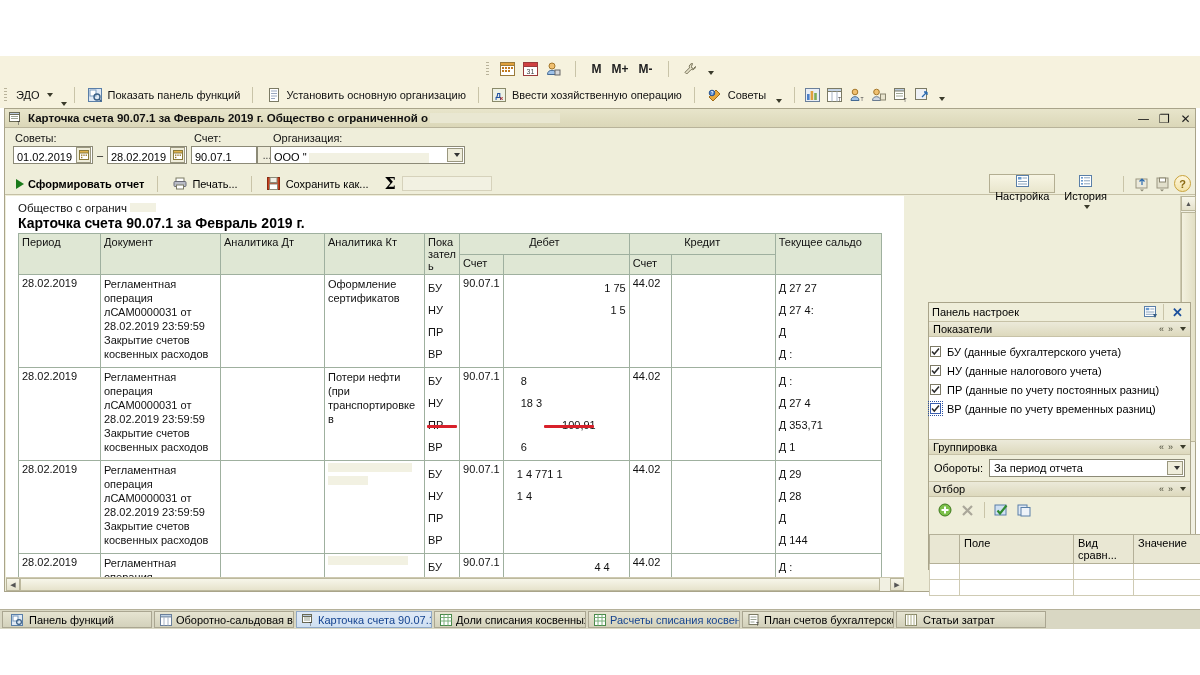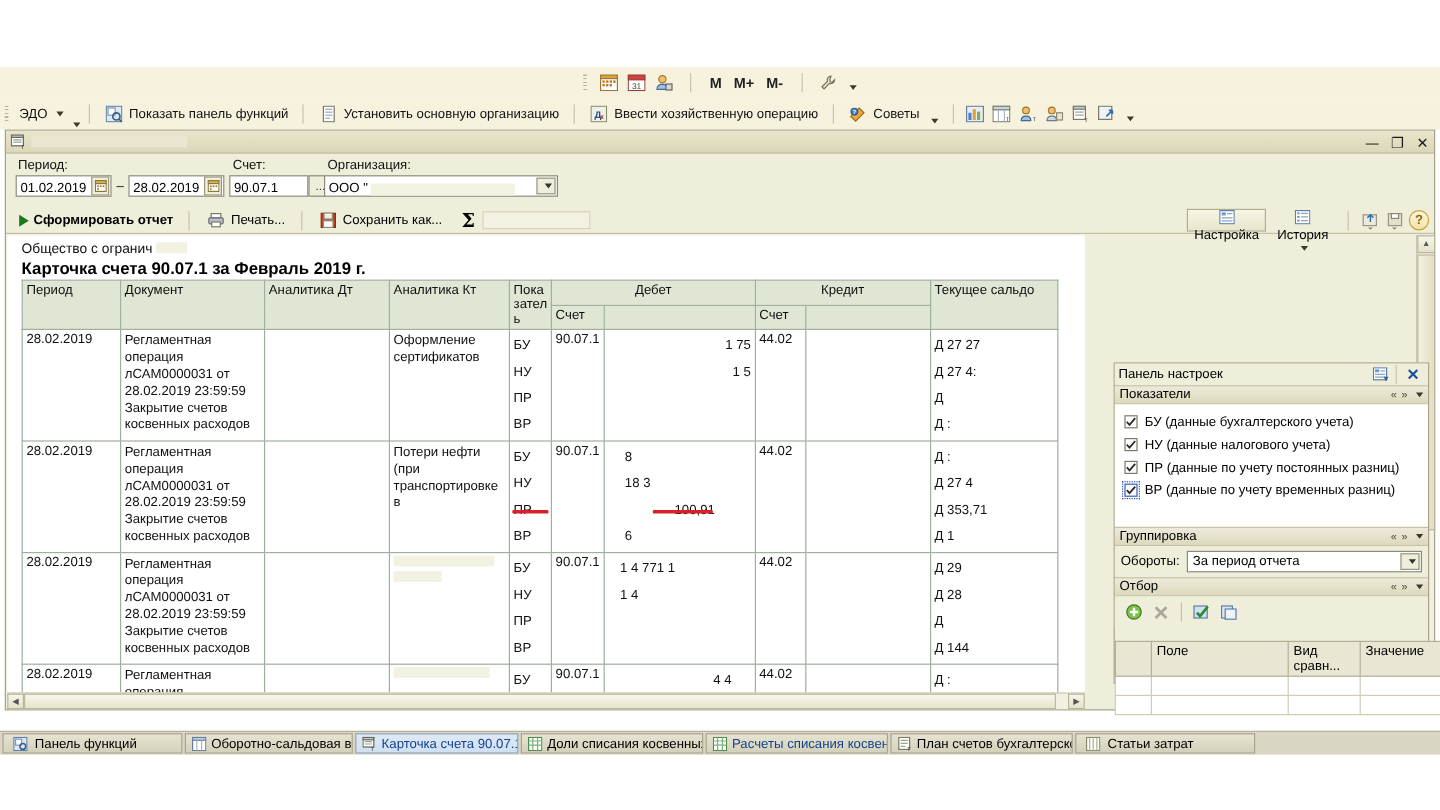--- a/index.html
+++ b/index.html
@@ -142,21 +142,21 @@
   .sp-title { height:18px; display:flex; align-items:center; padding:0 3px;
               font-size:11px; background:#efeeda; }
   .sp-title .lbl { flex:1; }
   .sp-x { color:#1b4f9c; font-weight:bold; font-size:13px; padding:0 4px; }
   .sec-head { height:16px; background:linear-gradient(to bottom,#eceada,#ddd9bd);
               border-top:1px solid #c7c2a7; border-bottom:1px solid #c7c2a7;
               display:flex; align-items:center; padding:0 4px; font-size:11px; }
   .sec-head .lbl { flex:1; }
   .sec-ctrl { display:flex; align-items:center; gap:4px; color:#4a4a38; font-size:9px; }
   .sec-body { background:#fff; }
-  .chkrow { display:flex; align-items:center; gap:6px; height:19px; padding-left:8px; font-size:11px; }
+  .chkrow { display:flex; align-items:center; gap:6px; height:19px; padding-left:1px; font-size:11px; }
   .chk { width:11px;height:11px;border:1px solid #7d7a66;background:#fff;
          display:flex;align-items:center;justify-content:center; }
   .chk svg { display:block; }
   .chkrow.focused .chk { outline:1px dotted #2b50a0; outline-offset:1px; border-color:#3a5fb0; }
   .grow { display:flex; align-items:center; gap:6px; padding:4px 5px; font-size:11px; background:#efeeda; }
   .gsel { position:relative; flex:1; height:18px; background:#fff; border:1px solid #8c8a77;
           display:flex; align-items:center; padding-left:4px; font-size:11px; }
   .filt-tools { display:flex; align-items:center; gap:6px; padding:5px 7px; background:#efeeda; }
   table.filt { border-collapse:collapse; width:244px; margin:11px auto; table-layout:fixed;padding-left:44px; }
   table.filt th { background:#e9e7d3; border:1px solid #b4b098; font-size:11px;
@@ -346,30 +346,31 @@
     <div class="titlebar">
       <span class="ico">
         <svg width="13" height="13" viewBox="0 0 13 13">
             <rect x="0.5" y="0.5" width="10" height="9" fill="#fff" stroke="#6a6a55"></rect>
             <rect x="0.5" y="0.5" width="10" height="2" fill="#b9c9dd" stroke="#6a6a55"></rect>
             <line x1="2" y1="4.5" x2="9" y2="4.5" stroke="#9aa394"></line>
             <line x1="2" y1="6.5" x2="9" y2="6.5" stroke="#9aa394"></line>
             <text x="8" y="12.5" font-size="5" fill="#333" font-family="Liberation Sans, sans-serif">T</text>
           </svg>
       </span>
+      <span class="tt">Карточка счета 90.07.1 за Февраль 2019 г. Общество с ограниченной о</span>
       <span class="redact-title" style="width:130px"></span>
       <span class="wbtns">
         <span class="wbtn">—</span>
         <span class="wbtn">❐</span>
         <span class="wbtn">✕</span>
       </span>
     </div>
 
     <div class="params">
-      <span class="plabel" style="left:10px; top:3px;">Период:</span>
+      <span class="plabel" style="left:10px; top:3px;">Советы:</span>
       <div class="fld" style="left:8px; top:17px; width:80px;">
         <span>01.02.2019</span>
         <span class="fldbtn" style="position:absolute;right:1px;top:0;">
           <svg width="10" height="10" viewBox="0 0 10 10">
               <rect x="0.5" y="0.5" width="9" height="9" fill="#fff" stroke="#8a7a3a"></rect>
               <rect x="0.5" y="0.5" width="9" height="2.5" fill="#e0b24c" stroke="#8a7a3a"></rect>
               <g fill="#9a7a2a">
                 <rect x="2" y="4.5" width="1.4" height="1.4"></rect>
                 <rect x="4.3" y="4.5" width="1.4" height="1.4"></rect>
                 <rect x="6.6" y="4.5" width="1.4" height="1.4"></rect>

